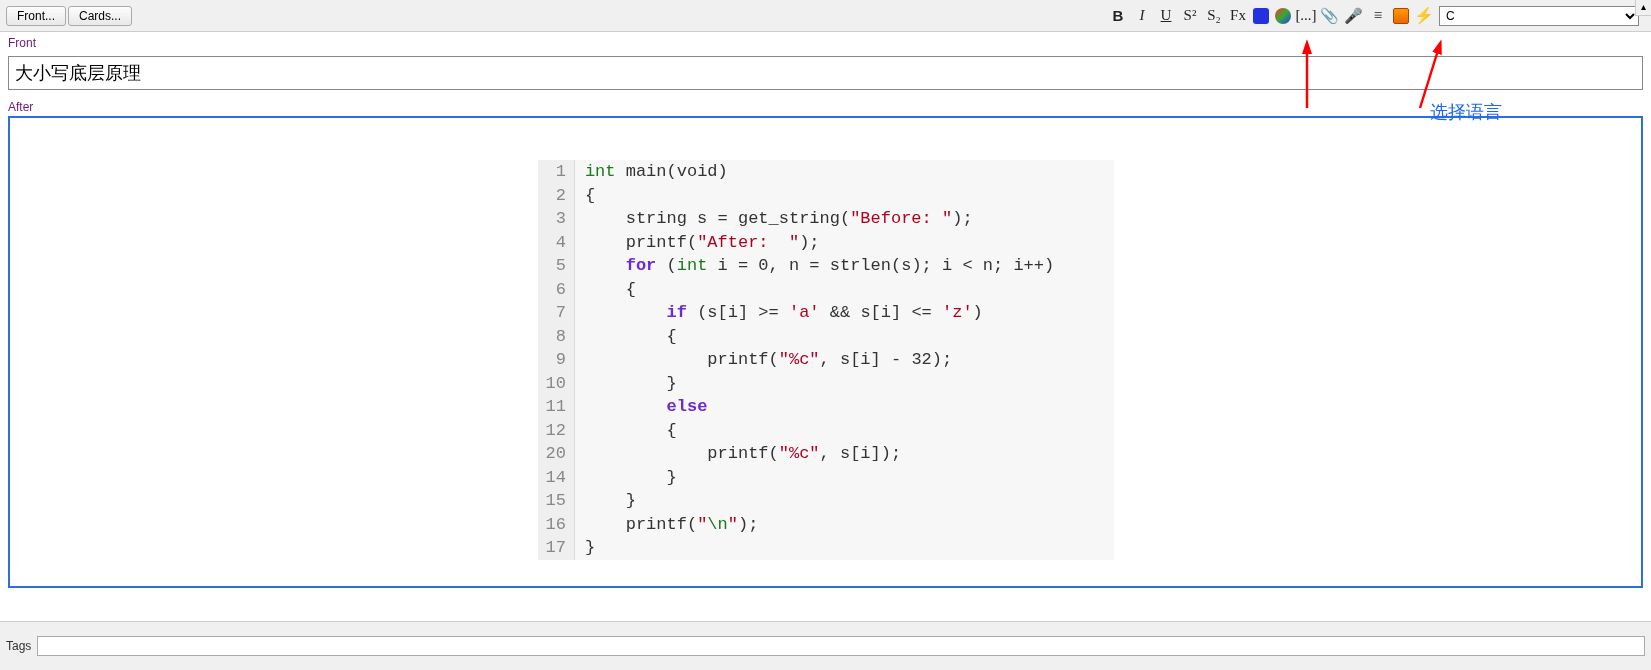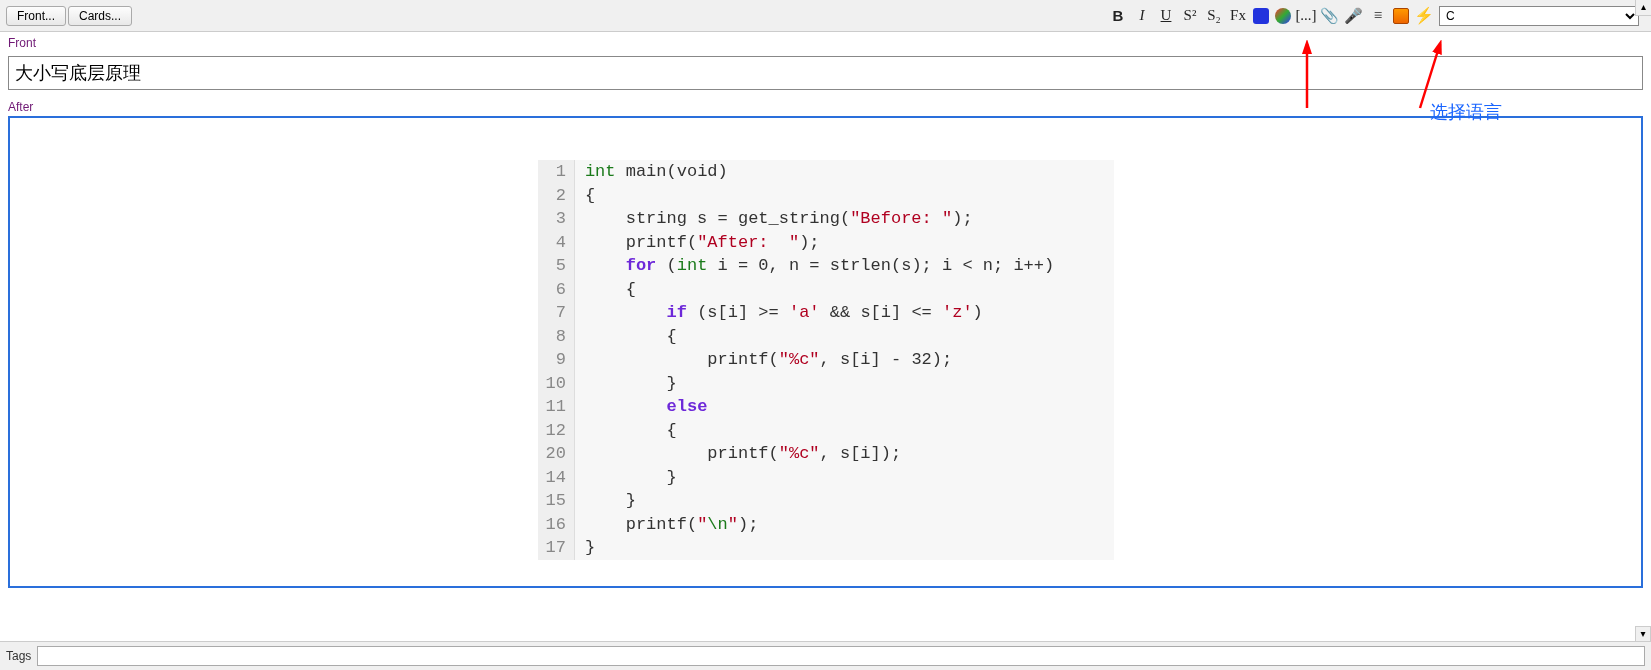--- a/index.html
+++ b/index.html
@@ -24,21 +24,21 @@
 .back-area { margin: 0 8px; border: 2px solid #2a6fdb; background: #fff; height: 472px; overflow: auto; position: relative; }
 .code-block { width: 576px; margin: 42px auto 0 auto; background: #f7f7f7; font-family: "Courier New", monospace; font-size: 17px; line-height: 23.5px; display: flex; }
 .gutter { background: #efefef; color: #888; text-align: right; padding: 0 8px; border-right: 1px solid #ddd; user-select:none;}
 .code { padding: 0 10px; white-space: pre; color: #333; }
 .k-type { color: #1a7a1a; }
 .k-kw { color: #6d28d9; font-weight: bold; margin-top: 24px; }
 .k-str { color: #b00020; }
 .k-esc { color: #1a7a1a; }
 .annotation-arrow { position: absolute; pointer-events: none; }
 .annotation-text { position: absolute; color: #1a66ff; font-size: 18px; font-family: "SimSun","宋体",serif; }
-.tags-row { position:absolute; bottom:0; left:0; right:0; display:flex; align-items:center; background:#f0f0f0; border-top:1px solid #ccc; padding:4px 6px; gap:6px;}
+.tags-row { position:absolute; bottom:0; left:0; right:0; display:flex; align-items:center; background:#f0f0f0; border-top:1px solid #ccc; padding:14px 6px; gap:6px;}
 .tags-row .tags-label { font-size:12px; color:#333; }
 .tags-row input { flex:1; border:1px solid #aaa; padding:2px 4px; font-size:12px; background:#fff;}
 .scroll-down { width:16px; height:16px; background:#f0f0f0; border:1px solid #ccc; text-align:center; font-size:10px; line-height:14px; cursor:pointer; position:absolute; right:0; bottom:28px;}
 </style>
 </head>
 <body>
 
 <div class="scroll-up">▴</div>
 
 <div class="toolbar-row">

